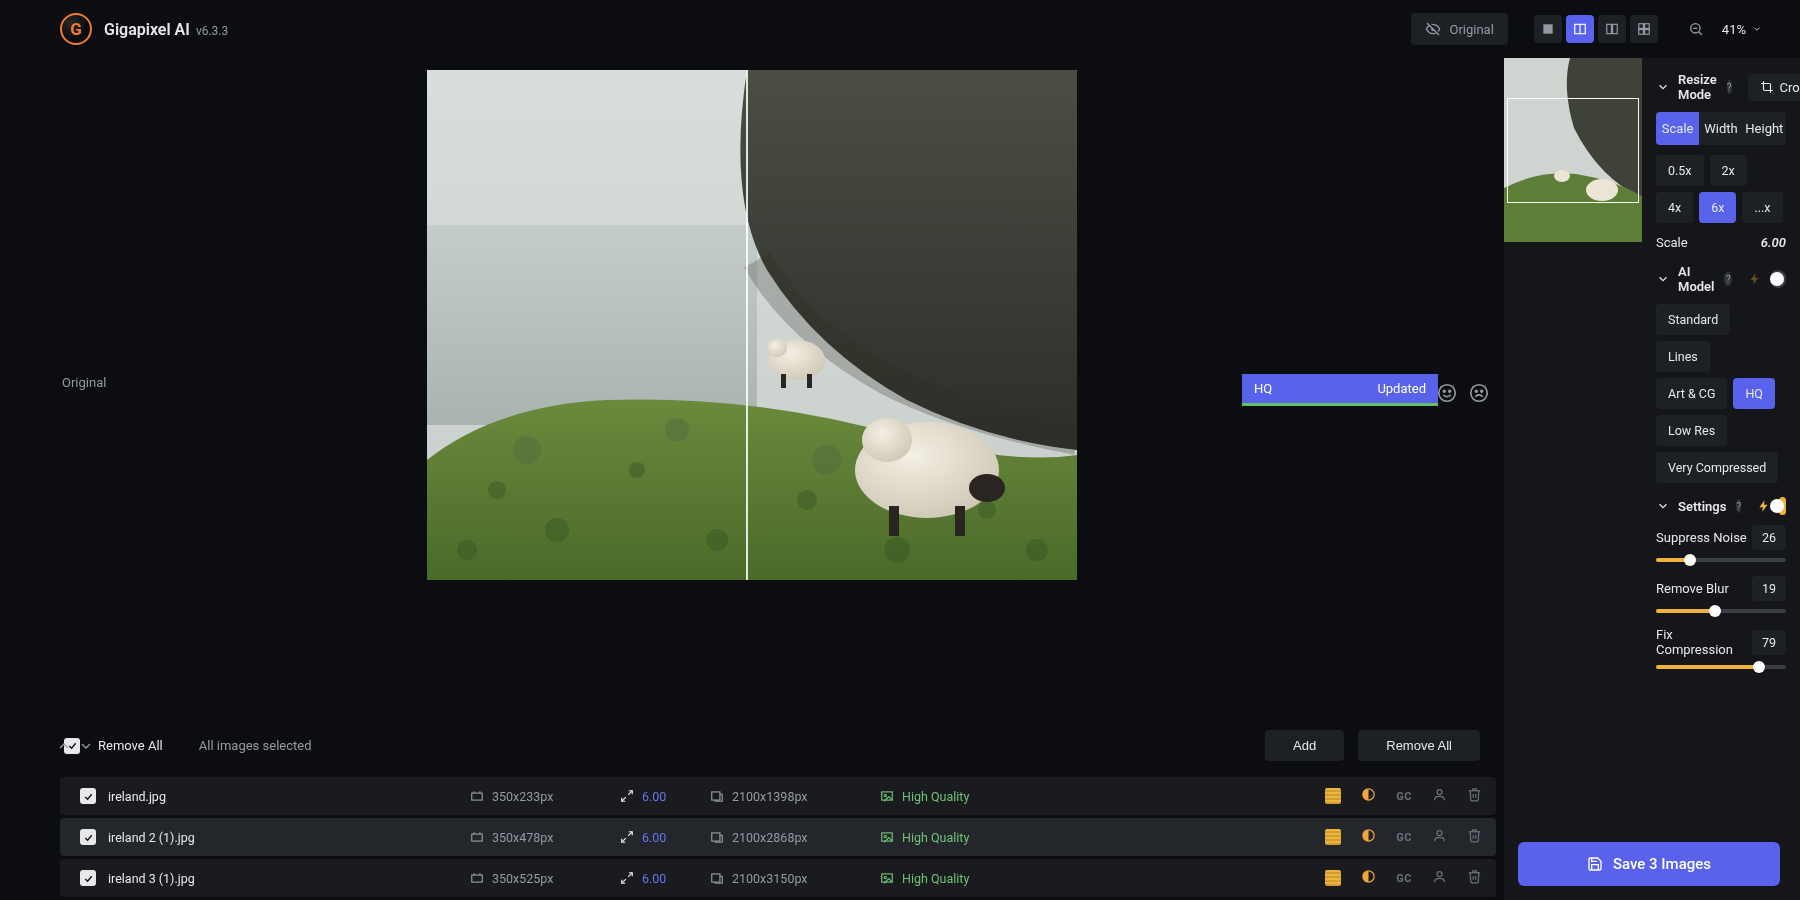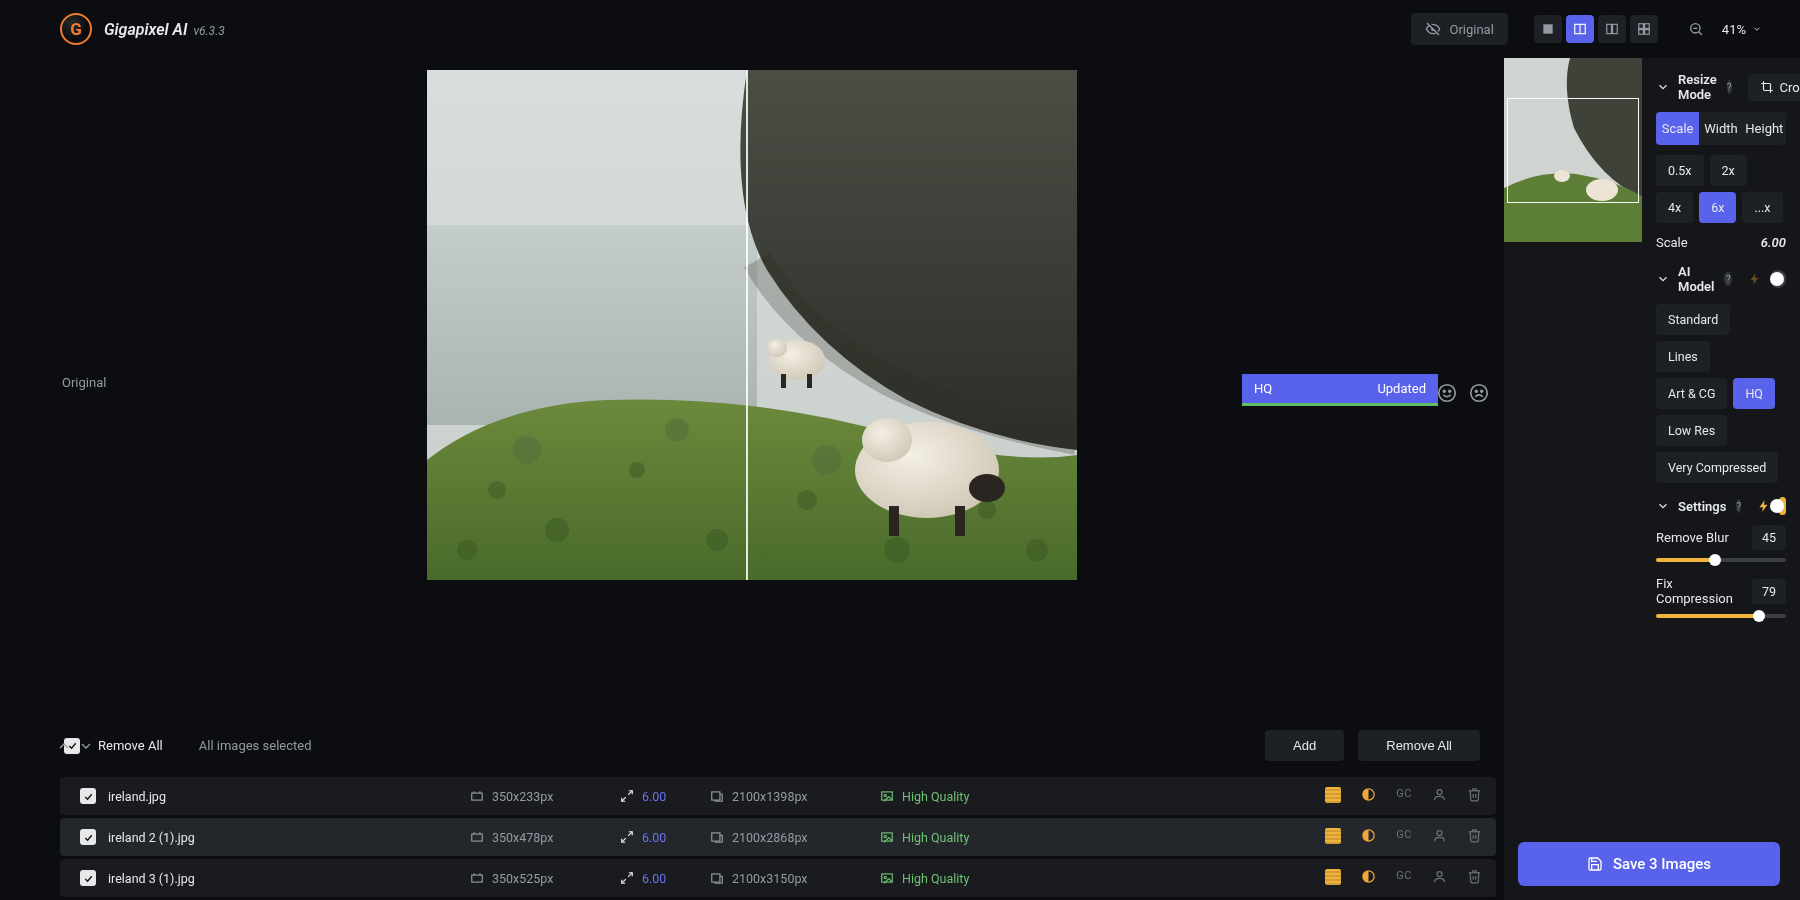--- a/index.html
+++ b/index.html
@@ -36,21 +36,21 @@
     height:58px;padding:0 24px 0 60px;
     gap:12px;
   }
   .logo{
     width:32px;height:32px;border-radius:50%;
     border:2.5px solid #f07a2d;
     display:flex;align-items:center;justify-content:center;
     color:#f07a2d;font-weight:700;font-size:17px;
     background:radial-gradient(circle at 35% 30%,rgba(255,255,255,.12),transparent 55%);
   }
-  .app-title{font-size:16px;font-weight:600;display:flex;align-items:baseline;gap:6px;font-style:italic;}
+  .app-title{font-size:16px;font-weight:600;display:flex;align-items:baseline;gap:6px;}
   .app-version{font-size:12px;color:var(--text-dim);font-weight:400;}
   .header-spacer{flex:1;}
   .hdr-orig{
     display:flex;align-items:center;gap:8px;
     background:var(--panel-2);
     padding:8px 14px;border-radius:4px;
     color:var(--text-dim);font-size:13px;
   }
   .hdr-orig svg{width:16px;height:16px;}
   .view-group{display:flex;gap:4px;margin-left:14px;}
@@ -153,21 +153,21 @@
     margin-bottom:3px;
     font-size:12.5px;
   }
   .file-row.selected{background:var(--row-selected);}
   .file-row .fn{width:380px;color:var(--text);display:flex;align-items:center;gap:12px;}
   .file-row .dim-cell{width:140px;color:var(--text-dim);display:flex;align-items:center;gap:8px;}
   .file-row .scale-cell{width:80px;display:flex;align-items:center;gap:8px;}
   .file-row .scale-cell .v{color:var(--accent-2);}
   .file-row .out-cell{width:160px;color:var(--text-dim);display:flex;align-items:center;gap:8px;}
   .file-row .mode-cell{width:150px;color:var(--green);display:flex;align-items:center;gap:8px;}
-  .file-row .icons-cell{flex:1;display:flex;gap:20px;justify-content:flex-end;color:var(--text-dim2);}
+  .file-row .icons-cell{flex:1;display:flex;align-items:center;gap:20px;justify-content:flex-end;color:var(--text-dim2);font-weight:bold;}
   .warn-box{width:16px;height:16px;background:var(--warn);border-radius:2px;
     background-image:repeating-linear-gradient(0deg,rgba(0,0,0,.12) 0 2px,transparent 2px 4px);}
   .contrast-ico{color:var(--orange);}
   .icons-cell svg{width:15px;height:15px;}
   .gc{font-size:11px;letter-spacing:.5px;}
 
   
   .rp-thumb-area{padding:0 0 8px 0;display:flex;justify-content:center;}
   .rp-thumb{width:138px;height:184px;position:relative;overflow:hidden;}
   .rp-thumb svg{width:100%;height:100%;display:block;}
@@ -679,25 +679,35 @@
         <span class="q">?</span>
         <span class="spacer"></span>
         <svg class="i14 bolt" viewBox="0 0 24 24" fill="currentColor">
             <path d="M13 2L4 14h6l-1 8 9-12h-6z"></path>
           </svg>
         <div class="toggle on">
             <div class="knob"></div>
           </div>
       </div>
 
+      <div class="slider-row">
+        <div class="lbl">
+          <span class="t">Suppress Noise</span>
+          <span class="valbox">26</span>
+        </div>
+        <div class="track">
+            <div class="fill" style="width:26%"></div>
+            <div class="thumb" style="left:26%"></div>
+          </div>
+      </div>
 
       <div class="slider-row">
         <div class="lbl">
           <span class="t">Remove Blur</span>
-          <span class="valbox">45</span>
+          <span class="valbox">19</span>
         </div>
         <div class="track">
             <div class="fill" style="width:45%"></div>
             <div class="thumb" style="left:45%"></div>
           </div>
       </div>
 
       <div class="slider-row">
         <div class="lbl">
           <span class="t">Fix Compression</span>

